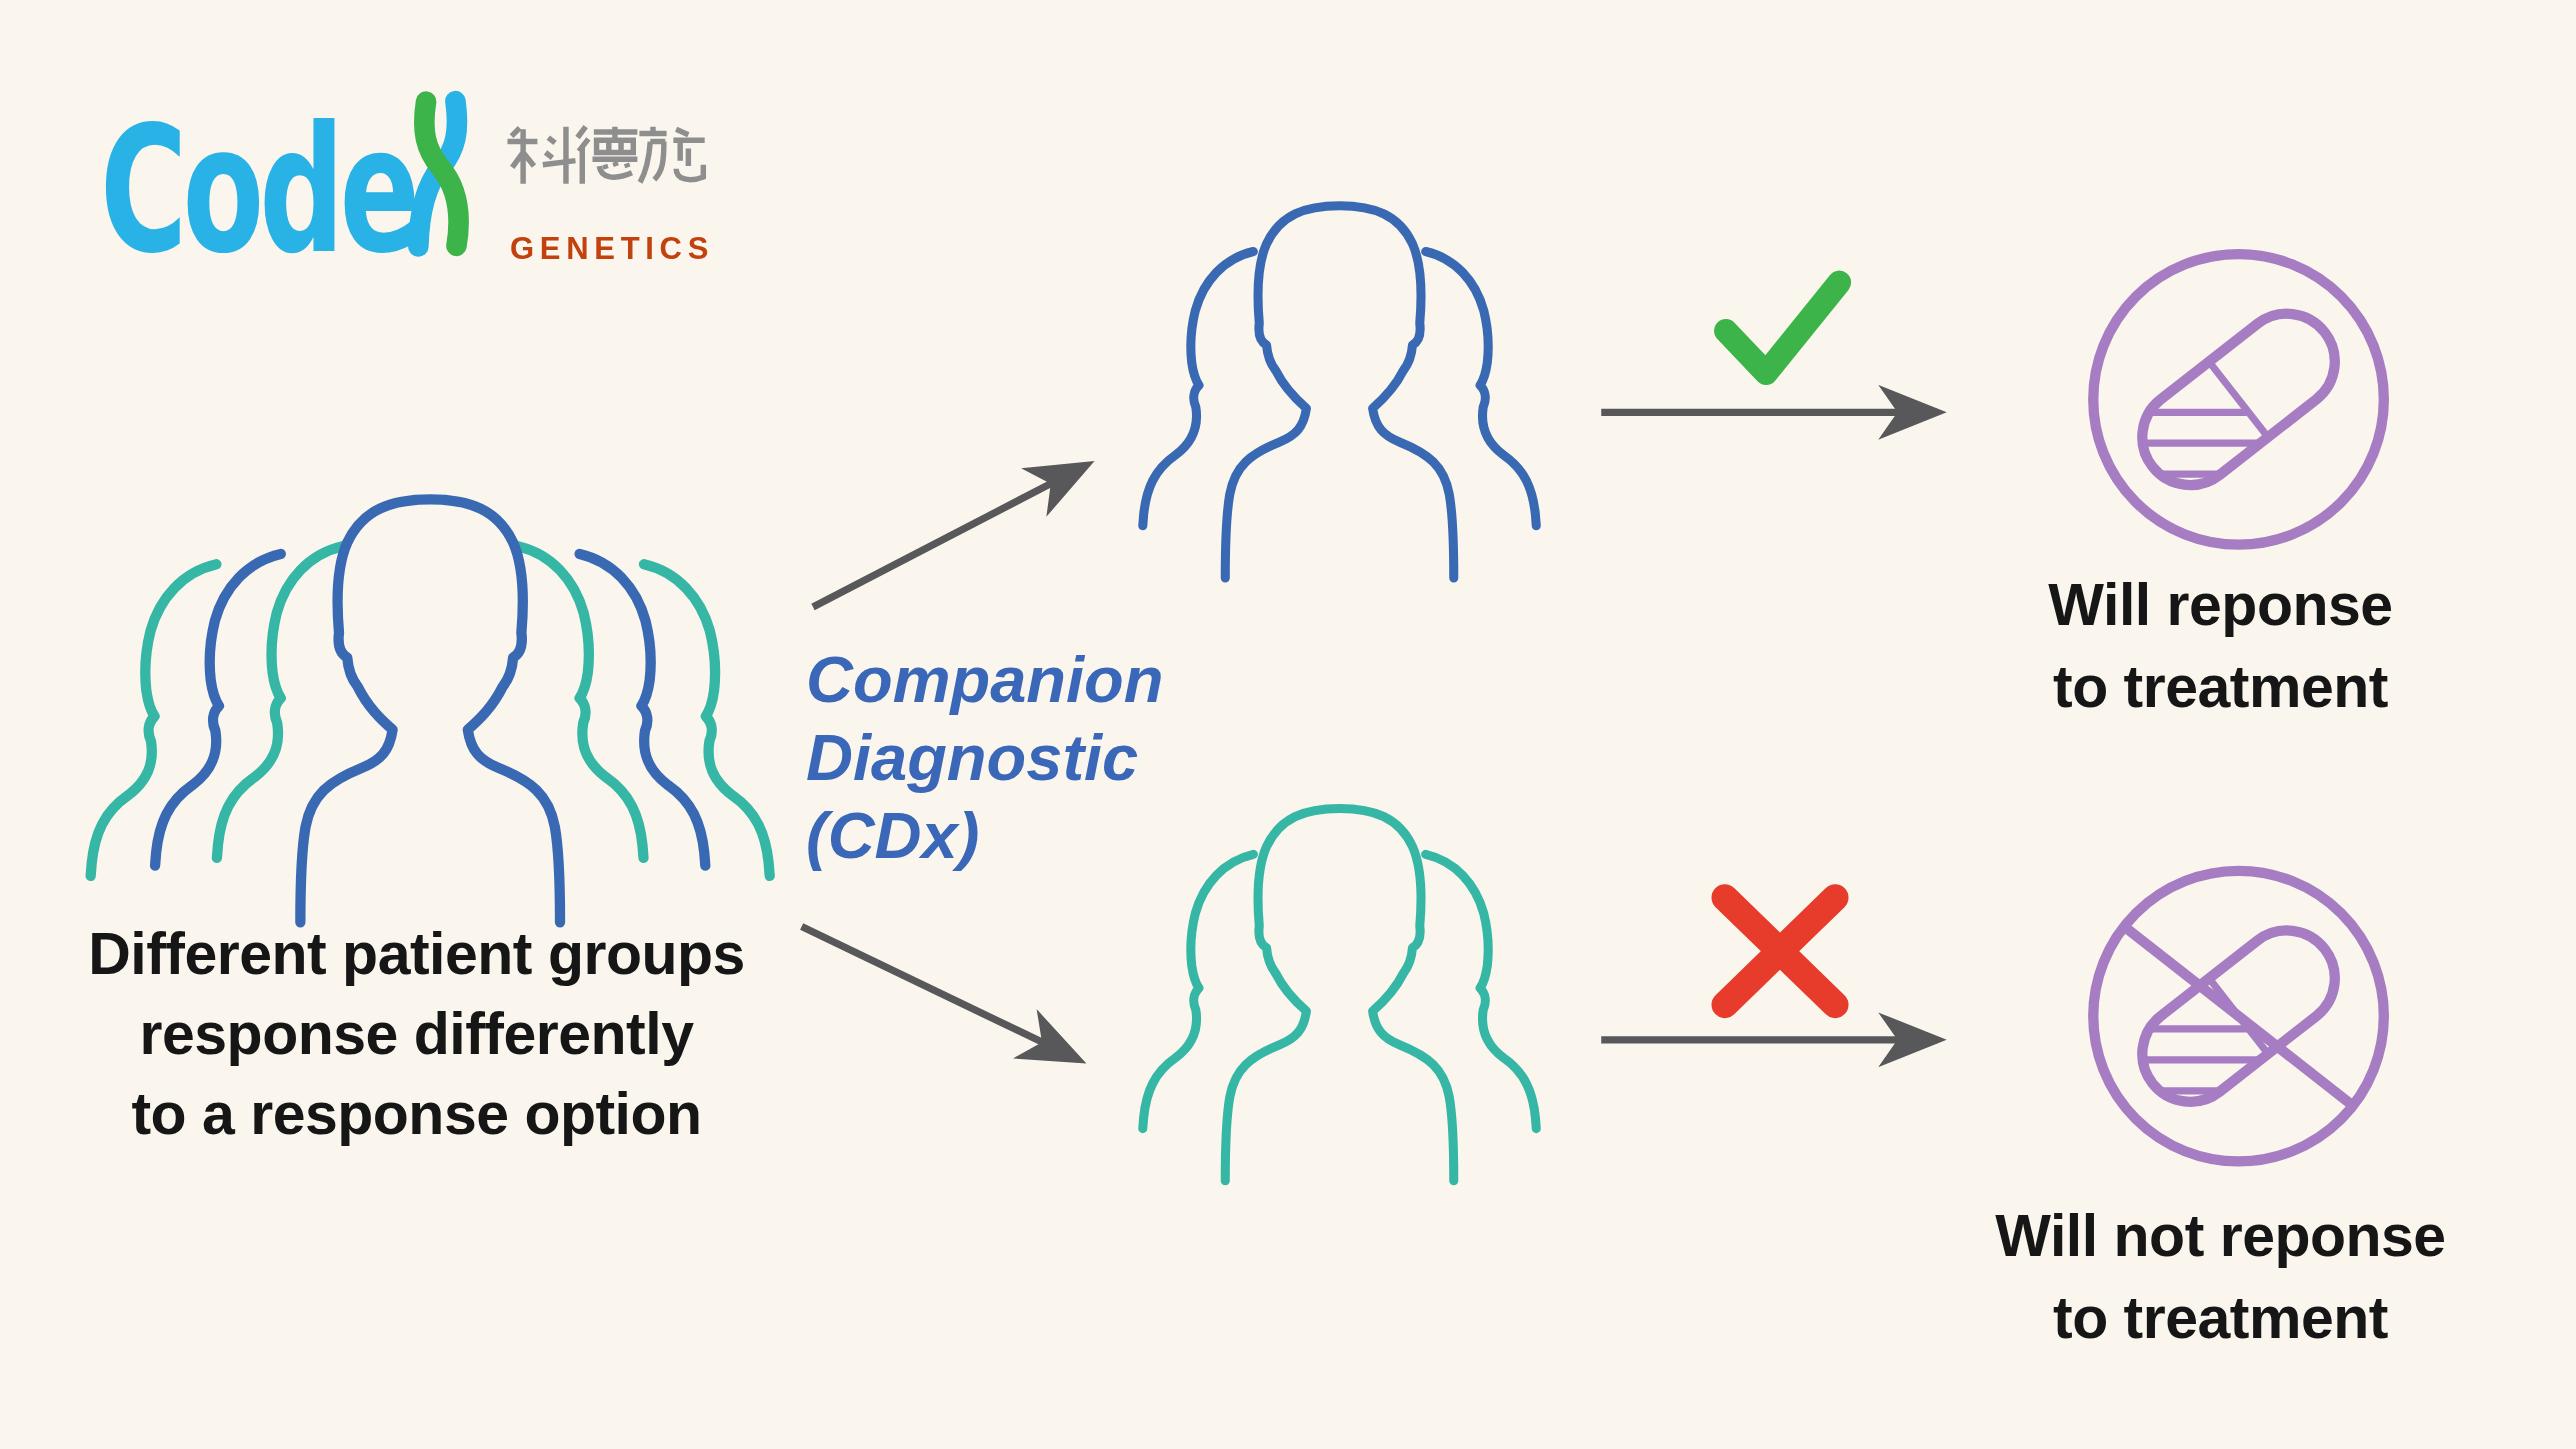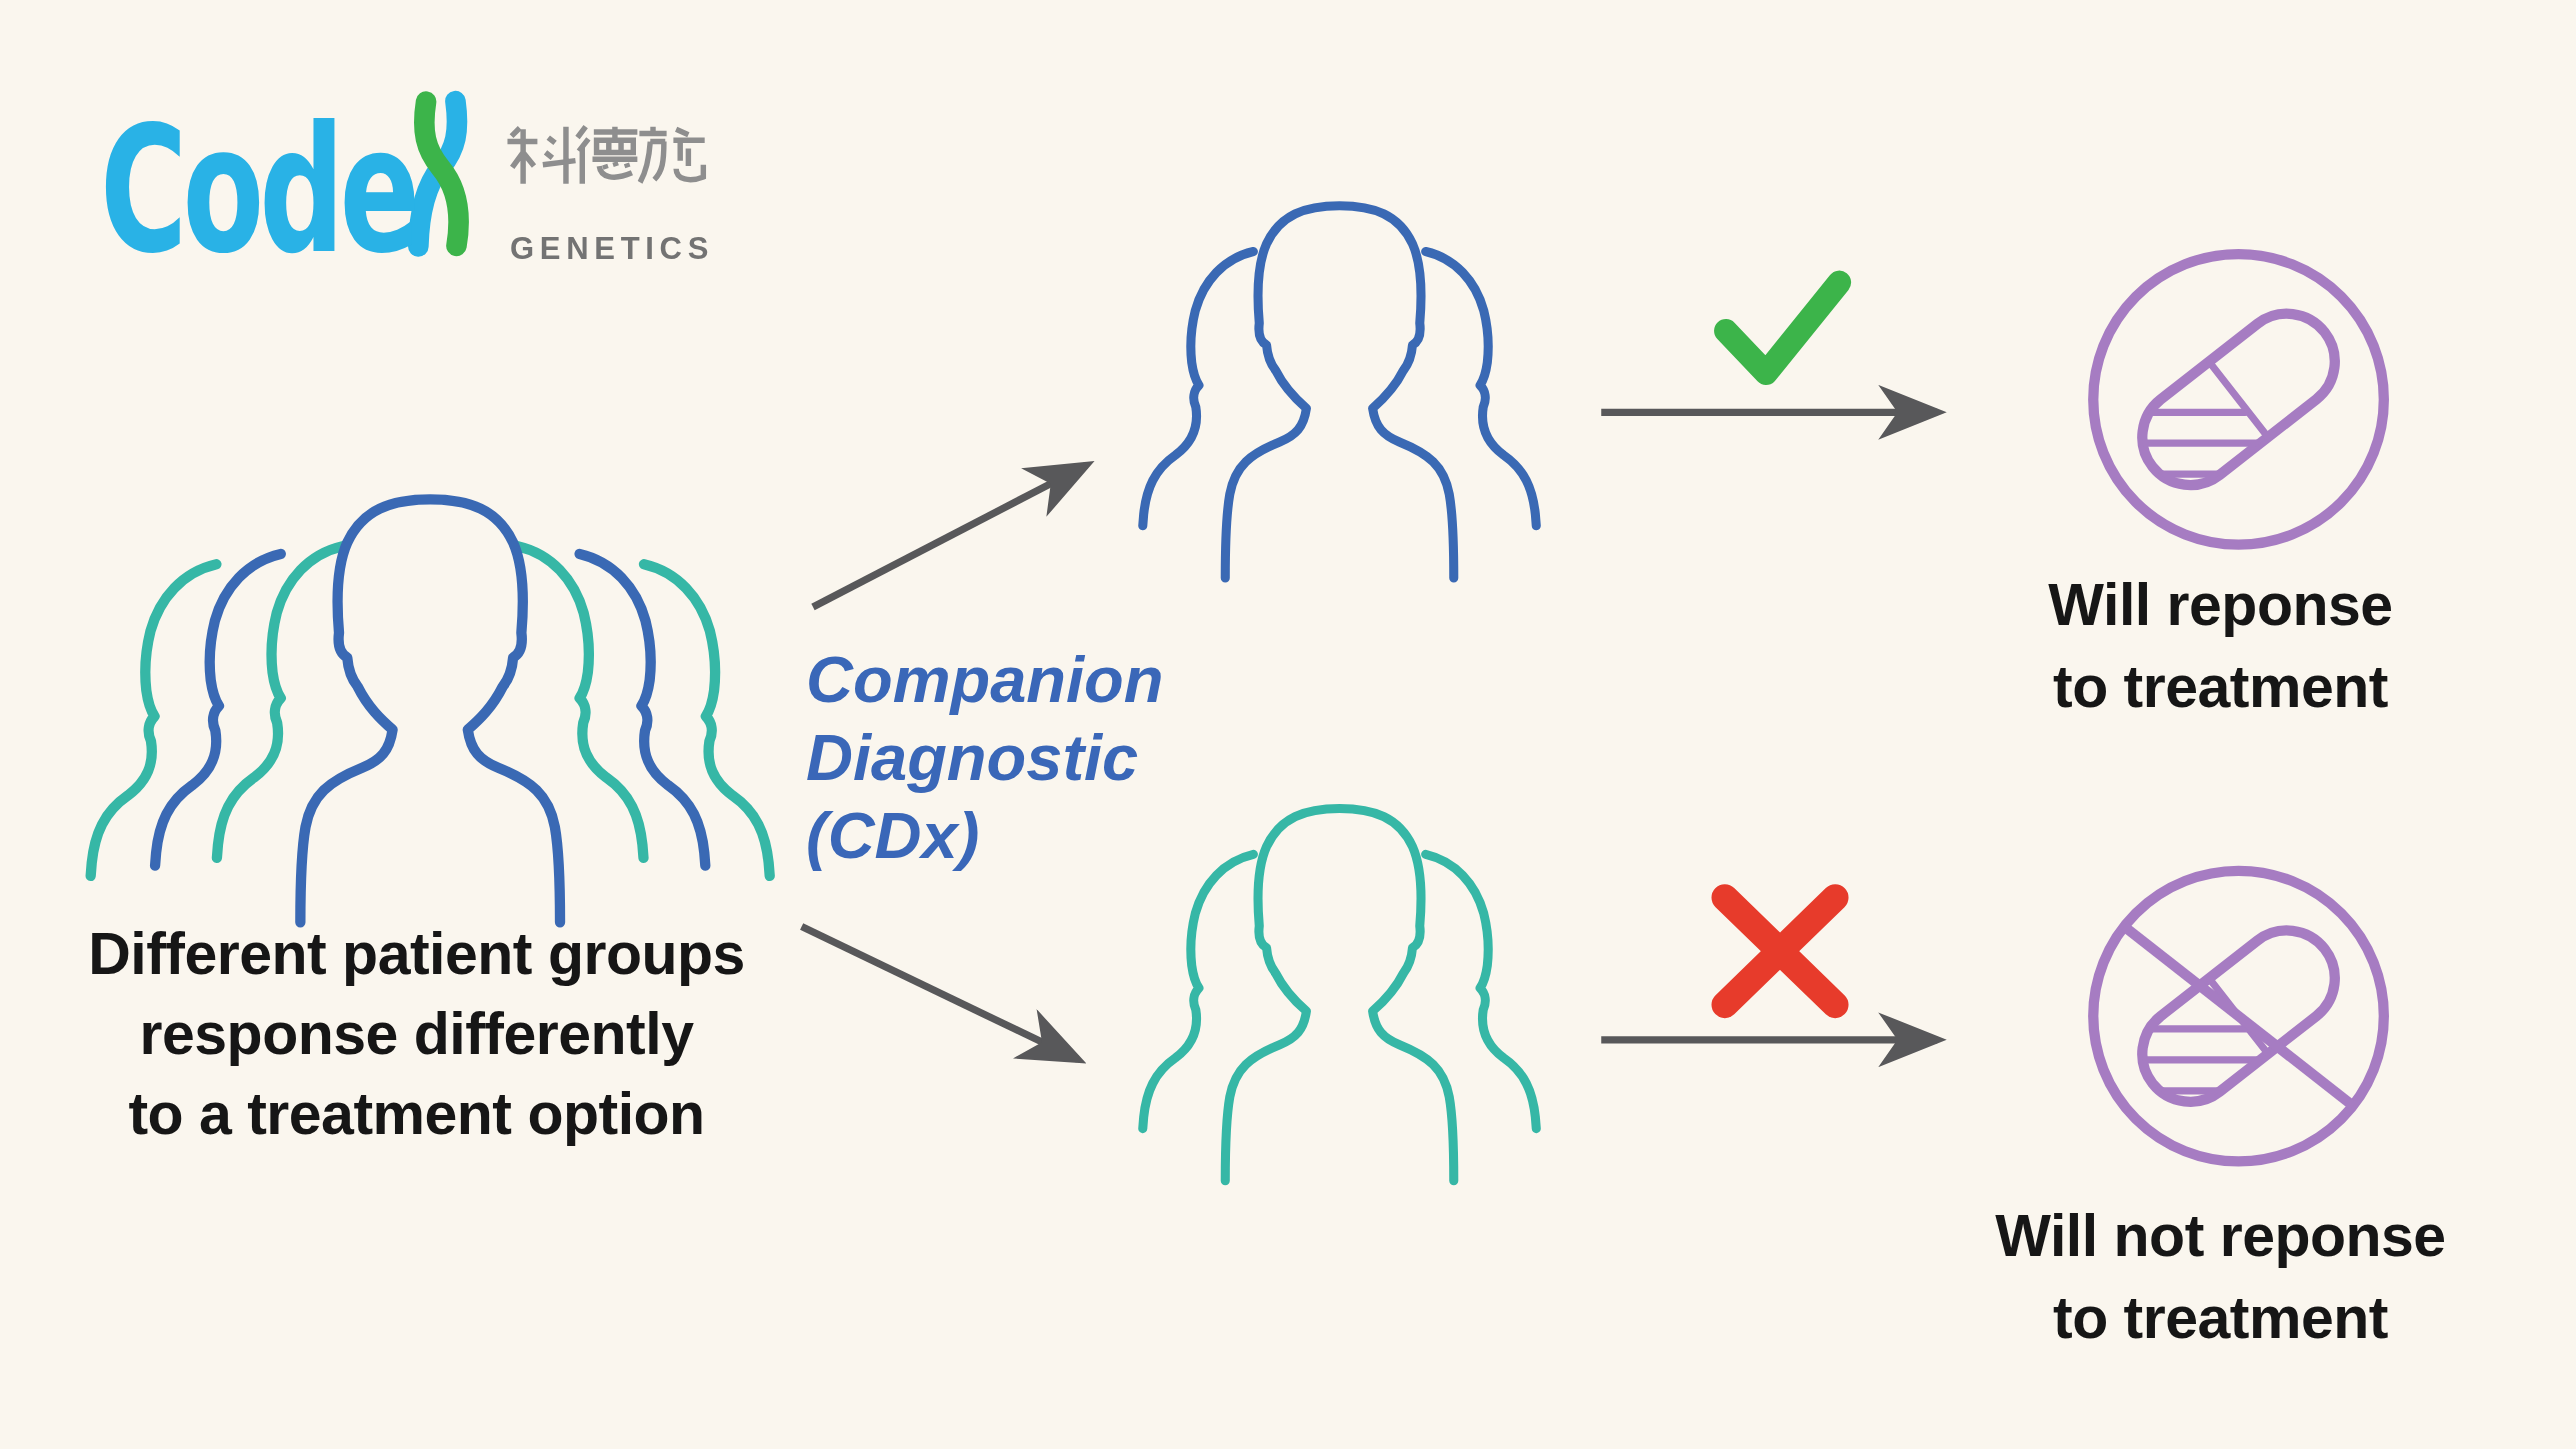--- a/index.html
+++ b/index.html
@@ -15,21 +15,21 @@
   .check{stroke:#3cb44a;stroke-width:46;}
   .cross{stroke:#e73b2b;stroke-width:52;}
   .purple{stroke:#a67cc2;stroke-width:20;fill:none;}
   .purple-thin{stroke:#a67cc2;stroke-width:14;fill:none;stroke-linecap:round;}
   .cjk{stroke:#8e8e8e;stroke-width:8;fill:none;stroke-linecap:butt;stroke-linejoin:miter;}
   .logo-x{stroke-width:40;fill:none;stroke-linecap:round;}
   
   .logo-word{left:100px;top:89px;font-family:"DejaVu Sans",sans-serif;font-weight:bold;
              font-size:175px;color:#29b2e6;letter-spacing:-7.2px;transform:scaleX(0.68);
              transform-origin:left top;white-space:nowrap;}
-  .genetics{left:510px;top:231px;font-size:31px;letter-spacing:5.7px;color:#737373;
+  .genetics{left:510px;top:231px;font-size:31px;letter-spacing:5.7px;color:#c2410c;
             font-weight:bold;white-space:nowrap;}
   .cap{font-size:59px;line-height:80px;color:#161616;text-align:center;letter-spacing:-0.5px;font-weight:bold;}
   .cap-left{left:56px;top:914px;width:721px;}
   .cap-top-right{left:1976px;top:564px;width:489px;line-height:82px;}
   .cap-bottom-right{left:1976px;top:1195px;width:489px;line-height:82px;}
   .cdx{left:806px;top:641px;width:464px;font-size:65px;line-height:78px;
        font-weight:bold;color:#3a67b8;text-align:left;font-style:italic;}
   .line{display:block;}
 </style>
 </head>
@@ -146,21 +146,21 @@
     </g>
   </svg>
 
   <div class="abs logo-word">Code</div>
 
   <div class="abs genetics">GENETICS</div>
 
   <div class="abs cap cap-left">
     <span class="line">Different patient groups</span>
     <span class="line">response differently</span>
-    <span class="line">to a treatment option</span>
+    <span class="line">to a response option</span>
   </div>
 
   <div class="abs cdx">
     <span class="line">Companion</span>
     <span class="line">Diagnostic</span>
     <span class="line">(CDx)</span>
   </div>
 
   <div class="abs cap cap-top-right">
     <span class="line">Will reponse</span>

